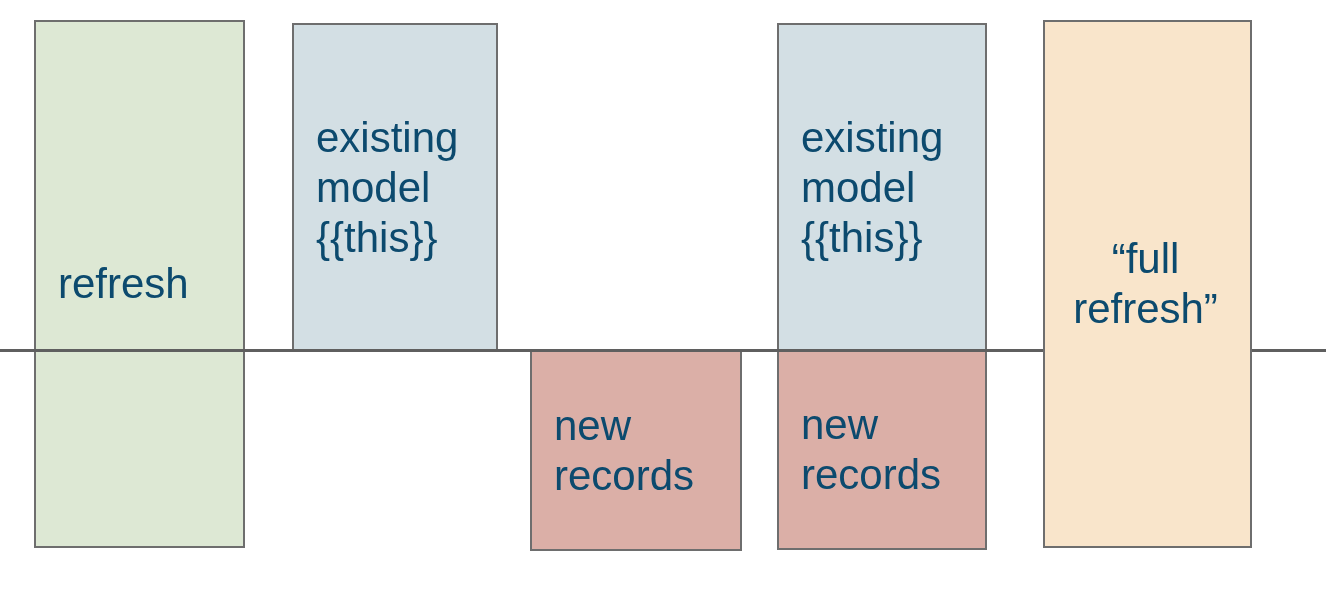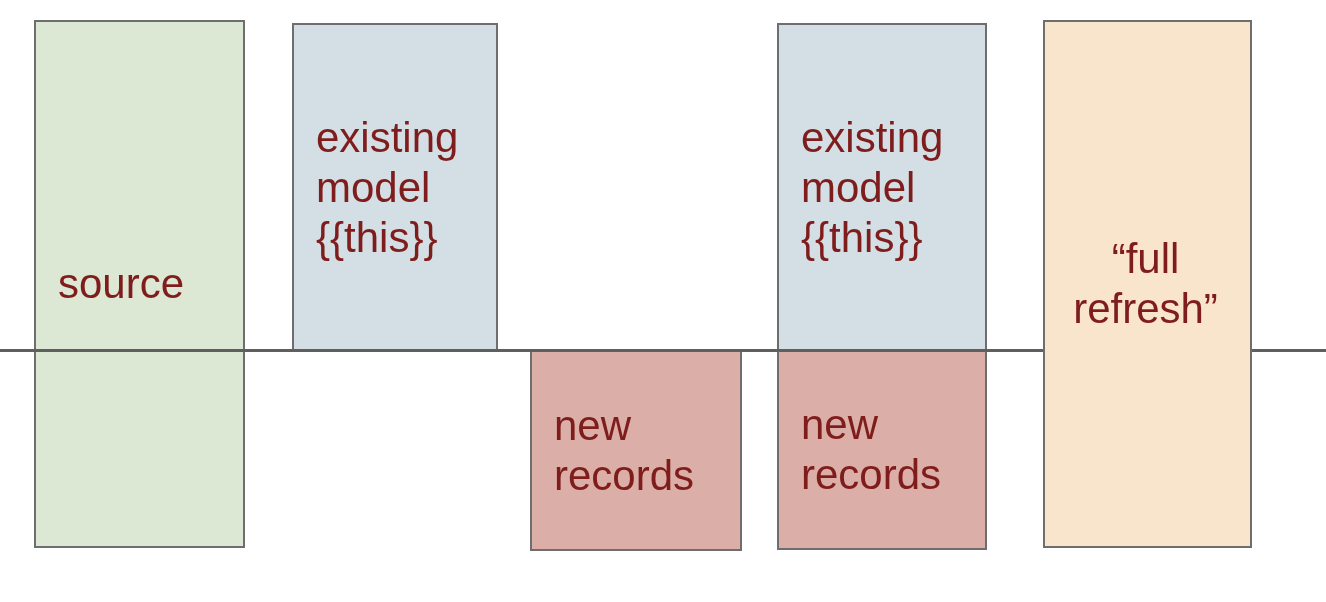--- a/index.html
+++ b/index.html
@@ -27,40 +27,40 @@
     position: absolute;
     box-sizing: border-box;
     border: 2px solid #6e6e6e;
     display: flex;
     align-items: center;
     z-index: 1;
   }
   .label {
     font-size: 42px;
     line-height: 50px;
-    color: #7f1d1d;
+    color: #0c4a6e;
     padding: 0 26px 0 22px;
     word-break: normal;
   }
   .box-source   { left: 34px;   top: 20px;  width: 211px; height: 528px; }
   .box-model-1  { left: 292px;  top: 23px;  width: 206px; height: 329px; }
   .box-new-1    { left: 530px;  top: 350px; width: 212px; height: 201px; }
   .box-model-2  { left: 777px;  top: 23px;  width: 210px; height: 329px; }
   .box-new-2    { left: 777px;  top: 350px; width: 210px; height: 200px; }
   .box-refresh  { left: 1043px; top: 20px;  width: 209px; height: 528px; z-index: 3; }
 </style>
 </head>
 <body>
 
 <div class="canvas">
 
   <div class="hline" style="background-color: rgb(95, 95, 95);"></div>
 
   <div class="box box-source" style="background-color: rgb(221, 232, 212);">
-    <span class="label">source</span>
+    <span class="label">refresh</span>
   </div>
 
   <div class="box box-model-1" style="background-color: rgb(211, 223, 228);">
     <span class="label">existing model {{this}}</span>
   </div>
 
   <div class="box box-new-1" style="background-color: rgb(219, 175, 167);">
     <span class="label">new records</span>
   </div>
 

